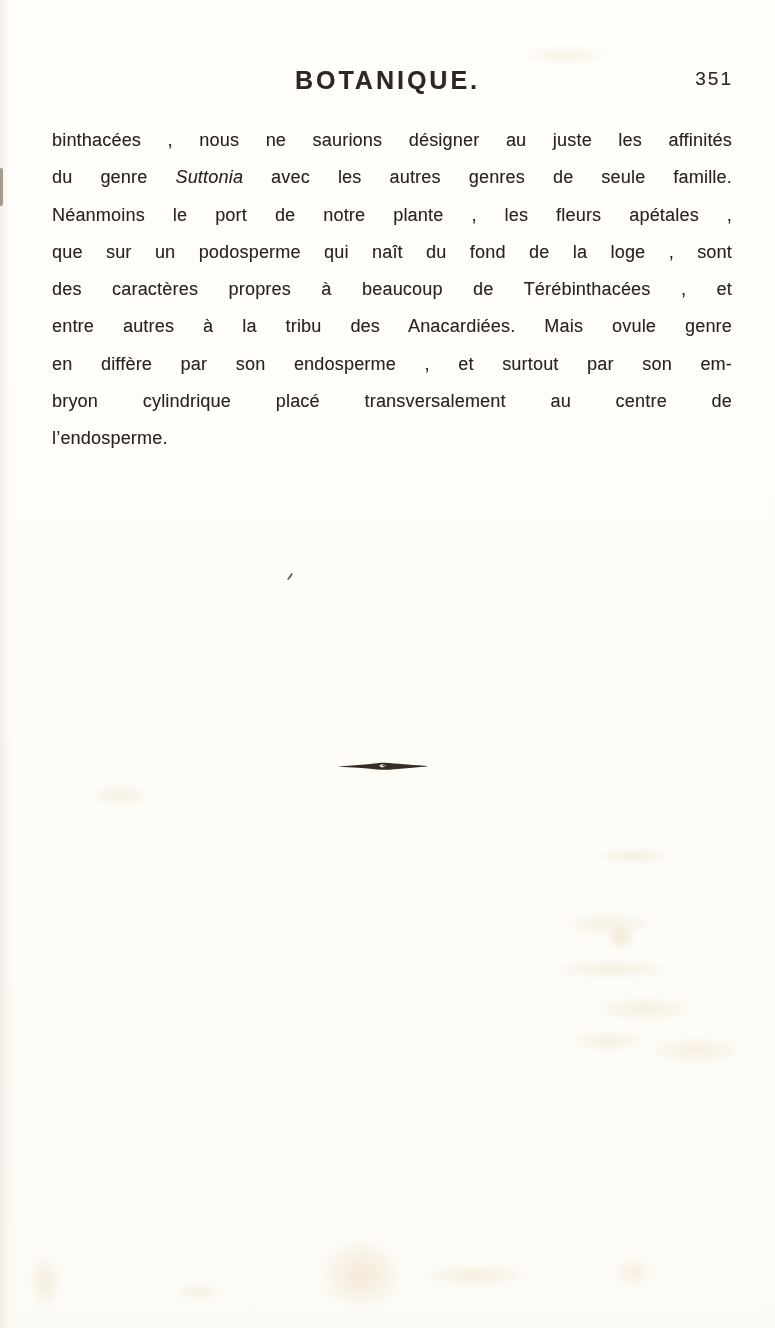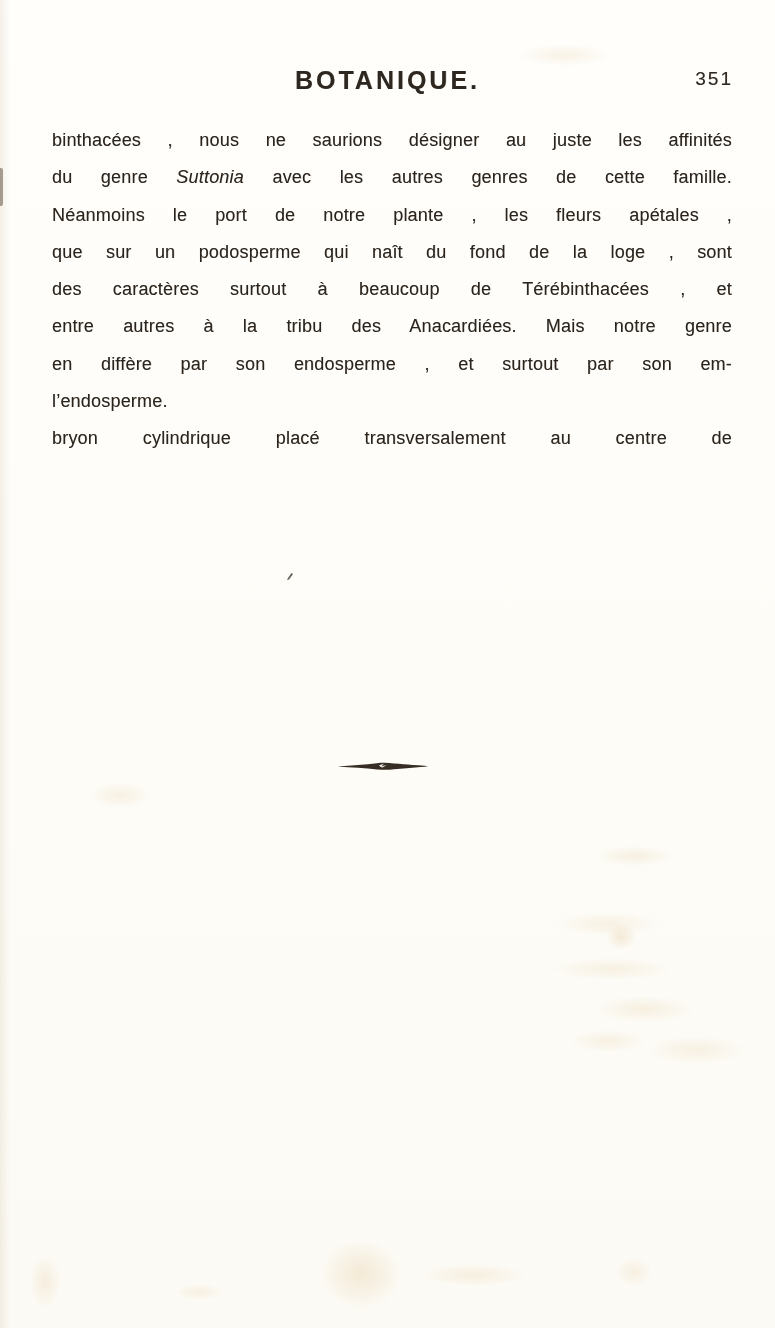--- a/index.html
+++ b/index.html
@@ -97,28 +97,28 @@
 <div class="page">
 
   <div class="edge-left"></div>
   <div class="edge-mark"></div>
 
   <div class="header-title">BOTANIQUE.</div>
   <div class="page-number">351</div>
 
   <div class="textblock">
     <div class="line">binthacées , nous ne saurions désigner au juste les affinités</div>
-    <div class="line"><span>du genre </span><span class="italic">Suttonia</span><span> avec les autres genres de cette famille.</span></div>
+    <div class="line"><span>du genre </span><span class="italic">Suttonia</span><span> avec les autres genres de seule famille.</span></div>
     <div class="line">Néanmoins le port de notre plante , les fleurs apétales ,</div>
     <div class="line">que sur un podosperme qui naît du fond de la loge , sont</div>
-    <div class="line">des caractères surtout à beaucoup de Térébinthacées , et</div>
-    <div class="line">entre autres à la tribu des Anacardiées. Mais notre genre</div>
+    <div class="line">des caractères propres à beaucoup de Térébinthacées , et</div>
+    <div class="line">entre autres à la tribu des Anacardiées. Mais ovule genre</div>
     <div class="line">en diffère par son endosperme , et surtout par son em-</div>
+    <div class="line">bryon cylindrique placé transversalement au centre de</div>
     <div class="line last">l’endosperme.</div>
-    <div class="line">bryon cylindrique placé transversalement au centre de</div>
   </div>
 
   <div class="ink-speck">
     <svg width="8" height="9" viewBox="0 0 8 9">
       <path d="M5.5 1 L7 2 L3 7.5 L1 8 L2 6 Z" fill="#4a4036" opacity="0.85"></path>
     </svg>
   </div>
 
   <div class="ornament">
     <svg width="92" height="15" viewBox="0 0 92 15">

